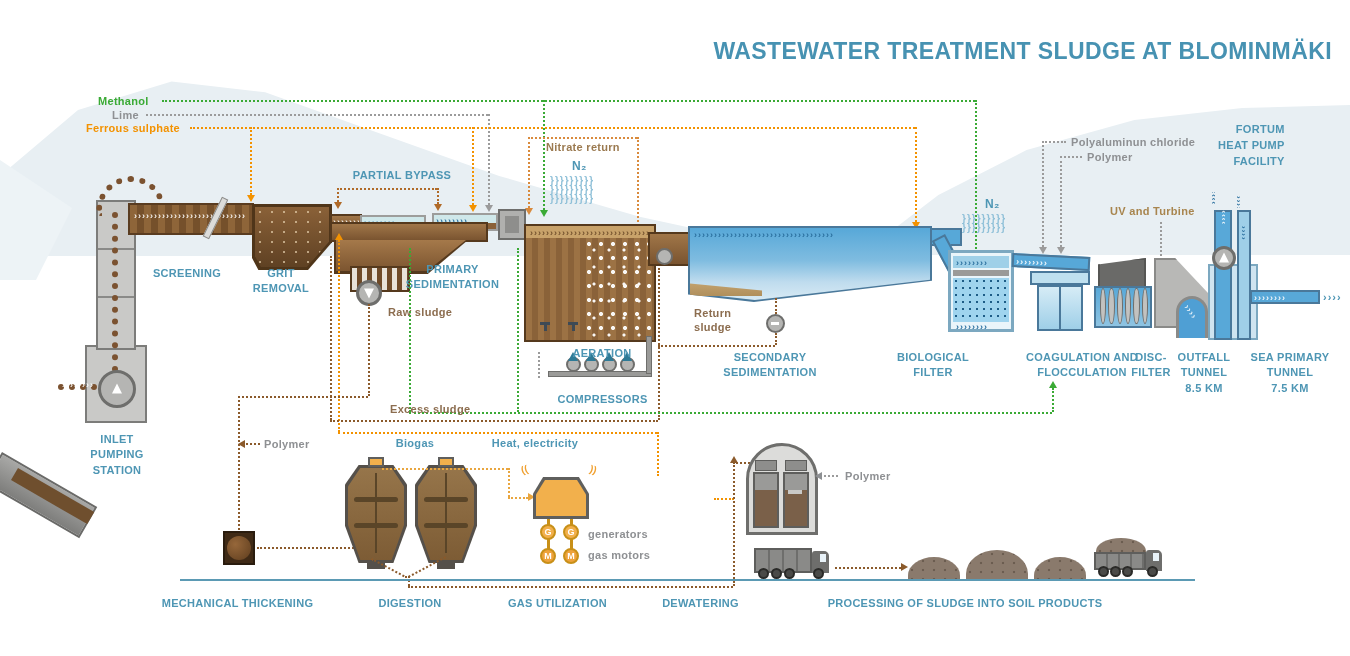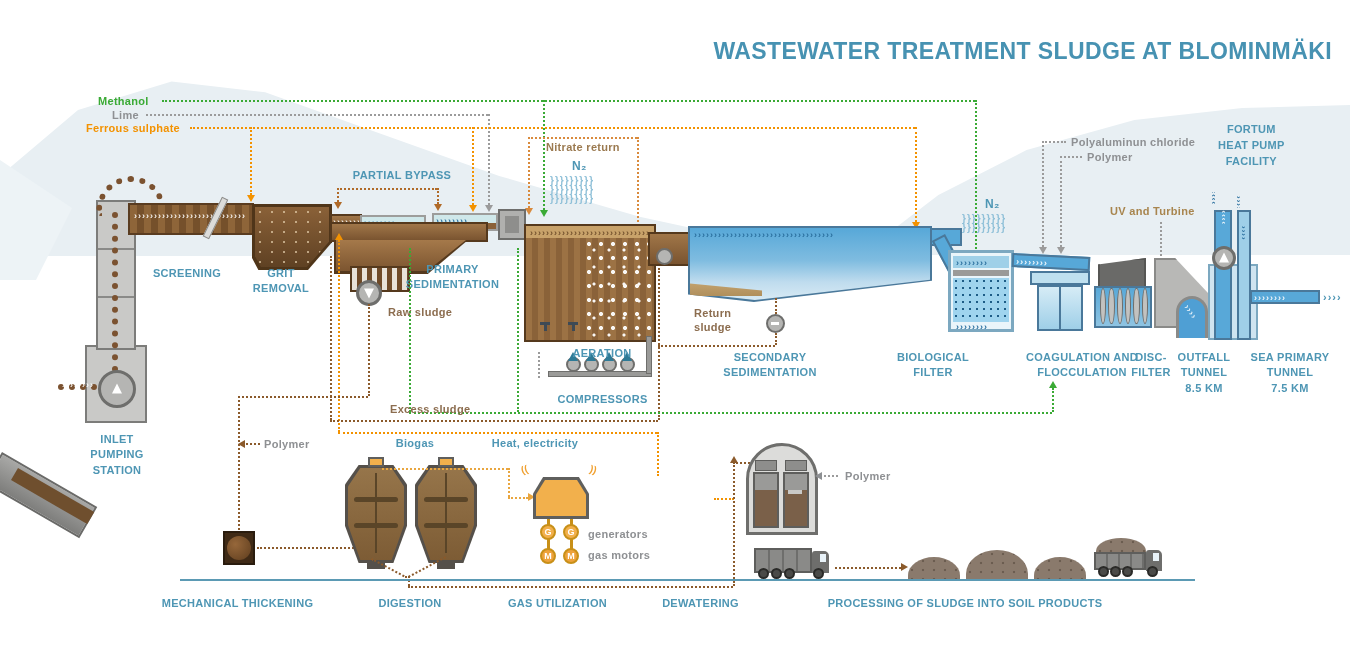--- a/index.html
+++ b/index.html
@@ -8,21 +8,21 @@
   }
   html,body{margin:0;padding:0;background:#ffffff;}
   #stage{position:relative;width:1350px;height:656px;background:#fff;overflow:hidden;
          font-family:"Liberation Sans","DejaVu Sans",sans-serif;}
   .abs{position:absolute;}
   
   .hill{position:absolute;background:#E8EFF3;}
   
   .lbl{position:absolute;font-weight:700;color:var(--teal);font-size:11px;
        letter-spacing:.3px;text-align:center;line-height:1.4;}
-  .lbl.left{text-align:center;}
+  .lbl.left{text-align:right;}
   .sm{font-size:11px;font-weight:600;}
   .gn-t{color:var(--green);} .or-t{color:var(--orange);} .gy-t{color:var(--graytxt);}
   .br-t{color:var(--browntxt);} .tan-t{color:#A8854E;} .nr-t{color:#9B7A50;}
   .title{position:absolute;top:38px;left:560px;width:772px;text-align:right;
          font-size:23px;font-weight:700;letter-spacing:.4px;color:#4792B2;}
   
   .dh{position:absolute;height:0;border-top:2px dotted #000;}
   .dv{position:absolute;width:0;border-left:2px dotted #000;}
   .c-gr{border-color:#3AAA35;} .c-or{border-color:#F39200;} .c-br{border-color:#8B5A2B;}
   .c-gy{border-color:#9B9B9B;} .c-nr{border-color:#D98A3C;} .c-pb{border-color:#B06A28;}

